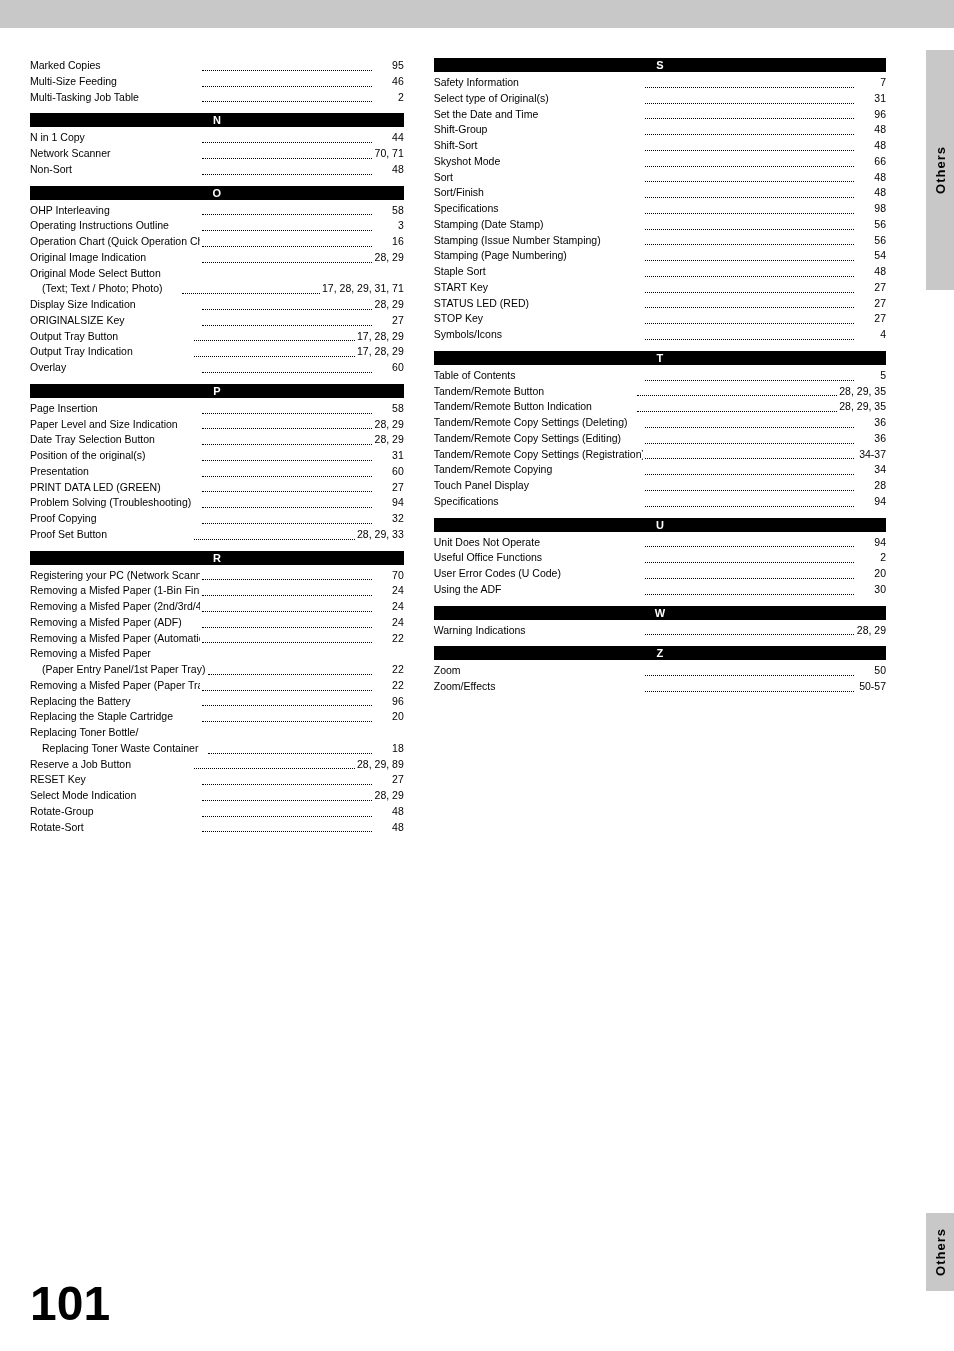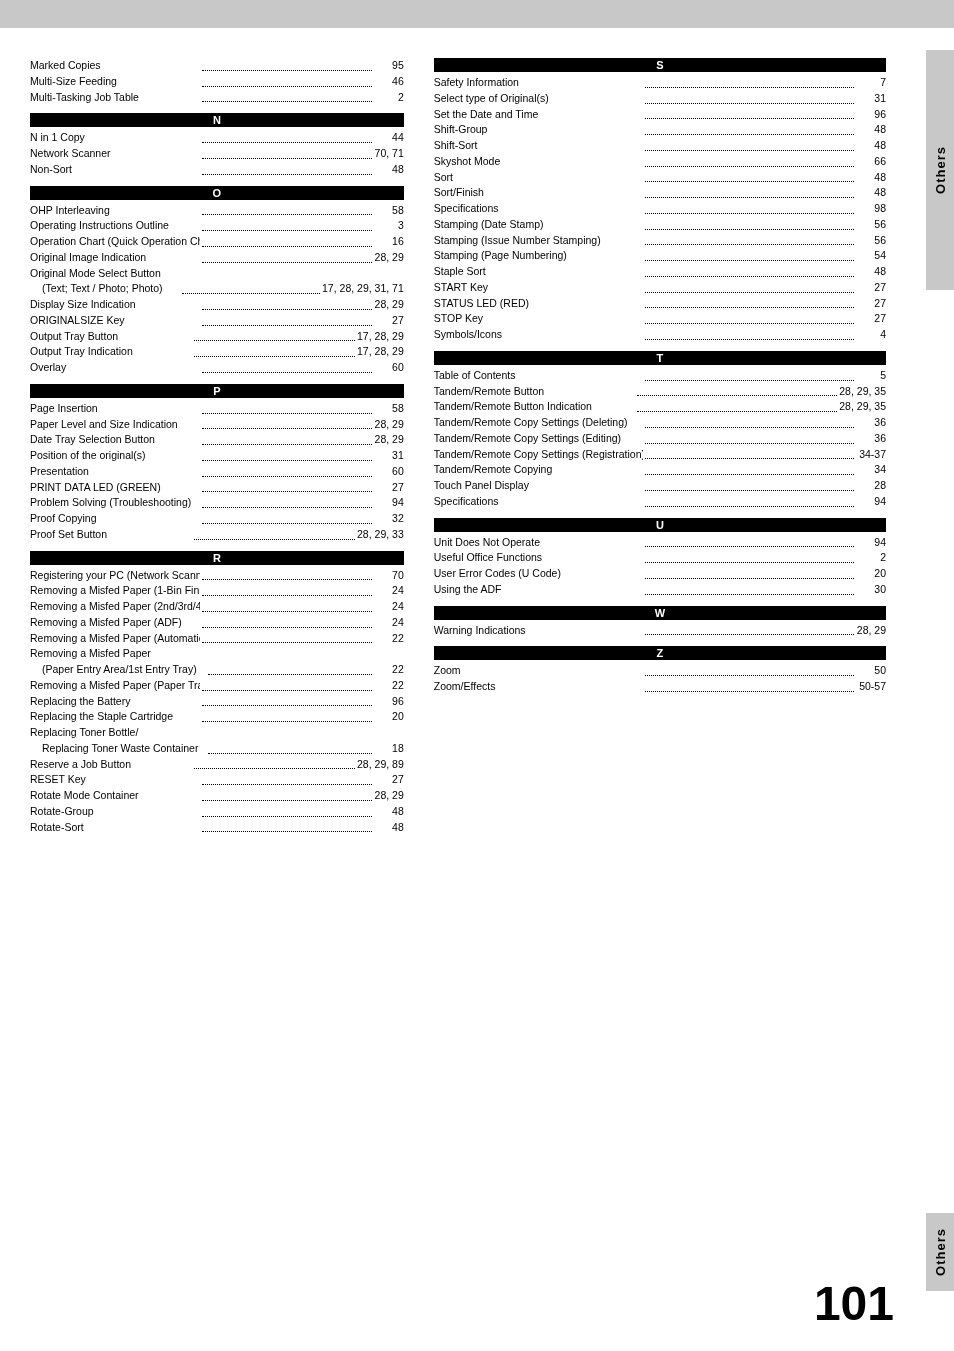--- a/index.html
+++ b/index.html
@@ -96,21 +96,20 @@
       white-space: nowrap;
       text-align: right;
       min-width: 30px;
     }
     .indent {
       padding-left: 12px;
     }
     
     .footer {
       display: flex;
-      justify-content: flex-end;
       align-items: center;
       padding: 10px 60px 20px 30px;
     }
     .page-number {
       font-size: 48px;
       font-weight: bold;
       color: #000;
     }
   </style>
 </head>
@@ -298,21 +297,21 @@
           <span class="entry-text">Removing a Misfed Paper (Automatic Duplex Unit)</span>
           <span class="dots"></span>
           <span class="page-num">22</span>
         </div>
         <div class="index-entry">
           <span class="entry-text">Removing a Misfed Paper</span>
           <span class="dots" style="visibility:hidden"></span>
           <span class="page-num"></span>
         </div>
         <div class="index-entry indent">
-          <span class="entry-text">(Paper Entry Area/1st Entry Tray)</span>
+          <span class="entry-text">(Paper Entry Panel/1st Paper Tray)</span>
           <span class="dots"></span>
           <span class="page-num">22</span>
         </div>
         <div class="index-entry">
           <span class="entry-text">Removing a Misfed Paper (Paper Transport Area)</span>
           <span class="dots"></span>
           <span class="page-num">22</span>
         </div>
         <div class="index-entry">
           <span class="entry-text">Replacing the Battery</span>
@@ -338,21 +337,21 @@
           <span class="entry-text">Reserve a Job Button</span>
           <span class="dots"></span>
           <span class="page-num">28, 29, 89</span>
         </div>
         <div class="index-entry">
           <span class="entry-text">RESET Key</span>
           <span class="dots"></span>
           <span class="page-num">27</span>
         </div>
         <div class="index-entry">
-          <span class="entry-text">Rotate Mode Container</span>
+          <span class="entry-text">Select Mode Indication</span>
           <span class="dots"></span>
           <span class="page-num">28, 29</span>
         </div>
         <div class="index-entry">
           <span class="entry-text">Rotate-Group</span>
           <span class="dots"></span>
           <span class="page-num">48</span>
         </div>
         <div class="index-entry">
           <span class="entry-text">Rotate-Sort</span>

